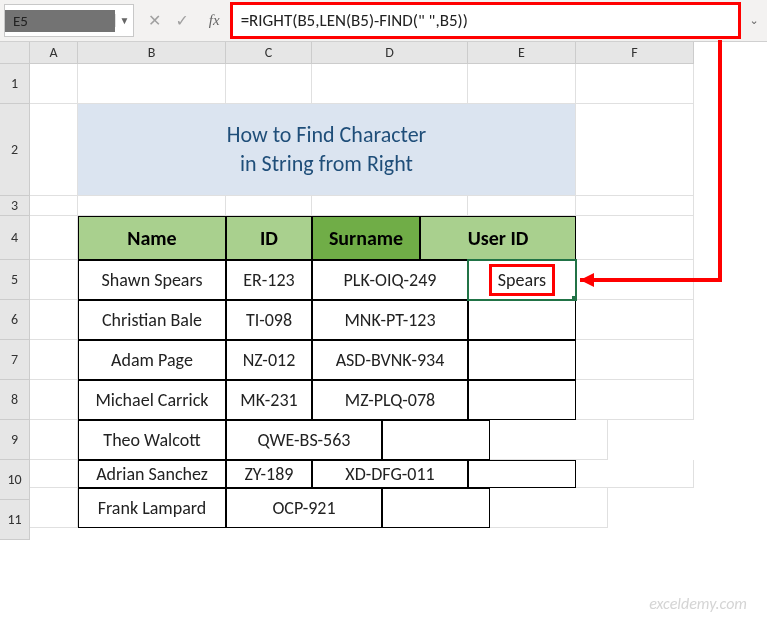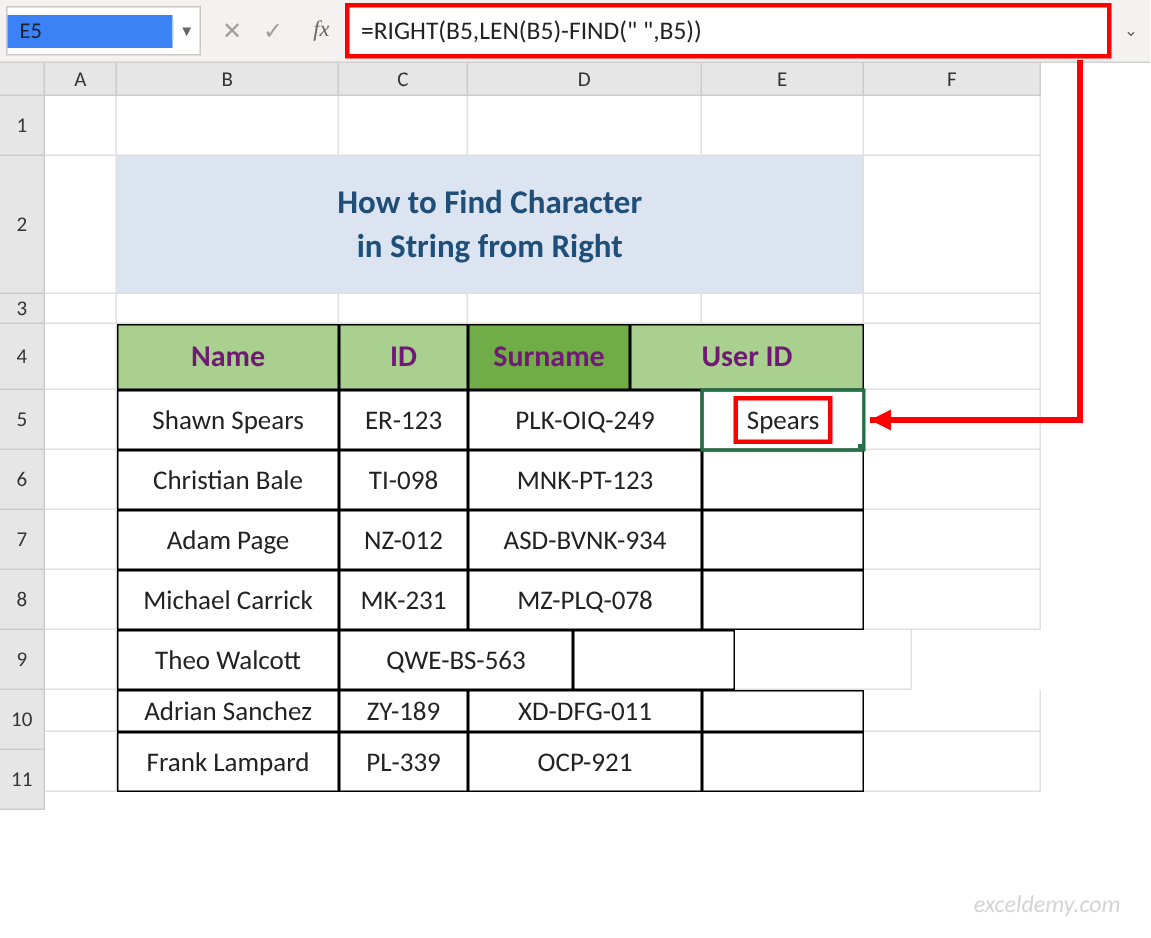--- a/index.html
+++ b/index.html
@@ -24,21 +24,21 @@
     background: #fff;
     border: 1px solid #c8c8c8;
     width: 130px;
     margin: 4px 0 4px 4px;
   }
   .name-box {
     flex: 1;
     padding: 2px 8px;
     font-size: 15px;
     color: #222;
-    background: #3b82f6;
+    background: #737373;
   }
   .nb-drop {
     width: 18px;
     text-align: center;
     color: #666;
     font-size: 10px;
     border-left: 1px solid #e0e0e0;
     cursor: pointer;
   }
   .fx-btns {
@@ -141,36 +141,36 @@
   .cC { width: 86px; }
   .cD { width: 156px; }
   .cE { width: 108px; }
   .cF { width: 118px; }
 
   
   .title-cell {
     background: #dbe4f0;
     text-align: center;
     font-size: 22px;
-    font-weight: bold;
+    font-weight: normal;
     color: #1f4e79;
     display: flex;
     align-items: center;
     justify-content: center;
     flex-direction: column;
     line-height: 1.3;
   }
   
   .th {
     background: #a9d08e;
     border: 1px solid #000;
     text-align: center;
     font-weight: bold;
     font-size: 20px;
-    color: #701a75;
+    color: #000000;
     display: flex;
     align-items: center;
     justify-content: center;
   }
   .th.surname { background: #70ad47; }
   .td {
     border: 1px solid #000;
     text-align: center;
     font-size: 18px;
     display: flex;
@@ -344,21 +344,20 @@
       <div class="cell td cB">Adrian Sanchez</div>
       <div class="cell td cC">ZY-189</div>
       <div class="cell td cD">XD-DFG-011</div>
       <div class="cell td empty cE"></div>
       <div class="cell cF"></div>
     </div>
 
     <div class="crow" style="height:40px">
       <div class="cell cA"></div>
       <div class="cell td cB">Frank Lampard</div>
-      <div class="cell td cC">PL-339</div>
       <div class="cell td cD">OCP-921</div>
       <div class="cell td empty cE"></div>
       <div class="cell cF"></div>
     </div>
   </div>
 </div>
 
 <svg class="callout" width="767" height="625">
   <path d="M 720 40 L 720 280 L 580 280" stroke="#ff0000" stroke-width="4" fill="none"></path>
   <polygon points="580,280 594,273 594,287" fill="#ff0000"></polygon>

